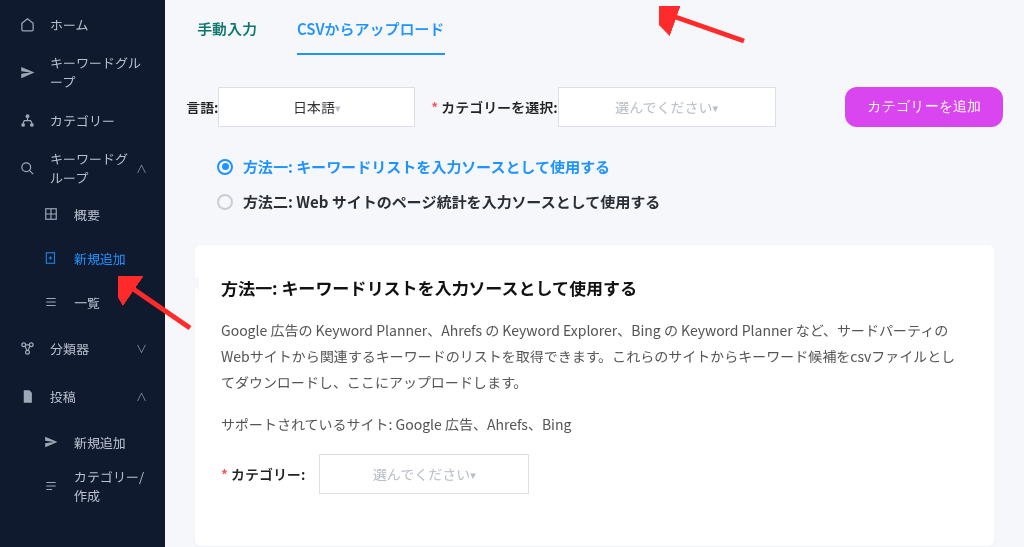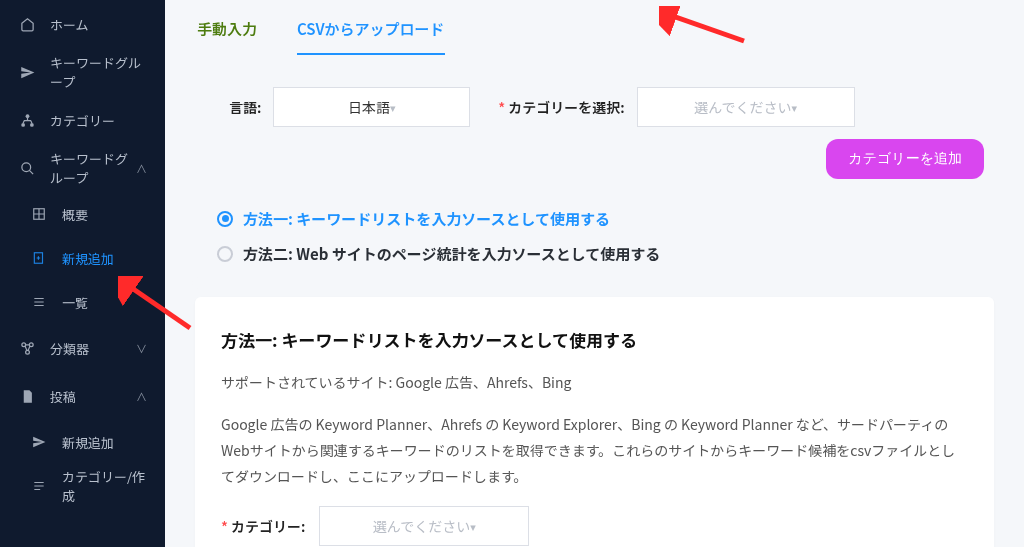--- a/index.html
+++ b/index.html
@@ -1,28 +1,28 @@
 <!DOCTYPE html>
 <html><head>
 <meta charset="utf-8">
 <style>
   * { box-sizing: border-box; margin: 0; padding: 0; }
   body { font-family: -apple-system, BlinkMacSystemFont, "Segoe UI", "Hiragino Sans", "Noto Sans JP", sans-serif; background: #f5f7fa; width: 1024px; height: 547px; overflow: hidden; display: flex; }
   .sidebar { width: 165px; background: #0f1a2e; color: #c6cdd8; height: 100%; overflow-y: auto; font-size: 13px; }
   .nav-item { display: flex; align-items: center; padding: 0 18px; height: 48px; cursor: pointer; color: #b8c0cd; }
-  .nav-item.sub { padding-left: 30px; height: 44px; }
+  .nav-item.sub { padding-left: 42px; height: 44px; }
   .nav-item.active { color: #1f93ff; }
   .nav-item .icon { width: 18px; margin-right: 14px; display: inline-flex; align-items: center; justify-content: center; opacity: 0.85; }
   .nav-item .text { flex: 1; }
   .chev { font-size: 11px; opacity: 0.7; }
   .main { flex: 1; padding: 0 0 0 0; overflow: auto; position: relative; }
   .tabs { display: flex; gap: 40px; padding: 8px 32px 0 32px; }
-  .tab { padding: 10px 0 14px; font-size: 15px; font-weight: 600; color: #4d7c0f; cursor: pointer; border-bottom: 2px solid transparent; }
+  .tab { padding: 10px 0 14px; font-size: 15px; font-weight: 600; color: #0f766e; cursor: pointer; border-bottom: 2px solid transparent; }
   .tab.active { color: #1f93ff; border-bottom-color: #1f93ff; }
-  .controls-row { display: flex; align-items: center; gap: 12px; padding: 32px 40px 14px; flex-wrap: wrap; margin-left: 24px; }
+  .controls-row { display: flex; align-items: center; padding: 32px 21px 14px; flex-wrap: wrap; }
   .label { font-size: 14px; font-weight: 600; color: #222; }
   .req { color: #ff4d4f; margin-right: 3px; }
   .select { display: inline-flex; align-items: center; justify-content: center; background: #fff; border: 1px solid #dcdfe6; border-radius: 0; height: 40px; padding: 0 12px; font-size: 14px; cursor: pointer; color: #333; }
   .select.placeholder span:first-child { color: #b8bdc6; }
   .select.w-lang { width: 197px; }
   .select.w-cat { width: 218px; }
   .select.w-source { width: 210px; }
   .select .arrow { color: #b8bdc6; font-size: 11px; }
   .btn-primary { background: #d946ef; color: #fff; border: none; border-radius: 12px; height: 40px; padding: 0 22px; font-size: 14px; cursor: pointer; }
   .radios { padding: 8px 52px 20px; }
@@ -186,22 +186,22 @@
       <span class="radio-label">方法一: キーワードリストを入力ソースとして使用する</span>
     </div>
     <div class="radio-row">
       <span class="radio-circle off"></span>
       <span class="radio-label off">方法二: Web サイトのページ統計を入力ソースとして使用する</span>
     </div>
   </div>
 
   <div class="panel">
     <h3>方法一: キーワードリストを入力ソースとして使用する</h3>
+    <p>Google 広告の Keyword Planner、Ahrefs の Keyword Explorer、Bing の Keyword Planner など、サードパーティのWebサイトから関連するキーワードのリストを取得できます。これらのサイトからキーワード候補をcsvファイルとしてダウンロードし、ここにアップロードします。</p>
     <p>サポートされているサイト: Google 広告、Ahrefs、Bing</p>
-    <p>Google 広告の Keyword Planner、Ahrefs の Keyword Explorer、Bing の Keyword Planner など、サードパーティのWebサイトから関連するキーワードのリストを取得できます。これらのサイトからキーワード候補をcsvファイルとしてダウンロードし、ここにアップロードします。</p>
     <div class="source-row">
       <span class="label"><span class="req">*</span><span>カテゴリー:</span></span>
       <div class="select w-source placeholder">
         <span>選んでください</span>
         <span class="arrow">▾</span>
       </div>
     </div>
 
   </div>
 </div>

